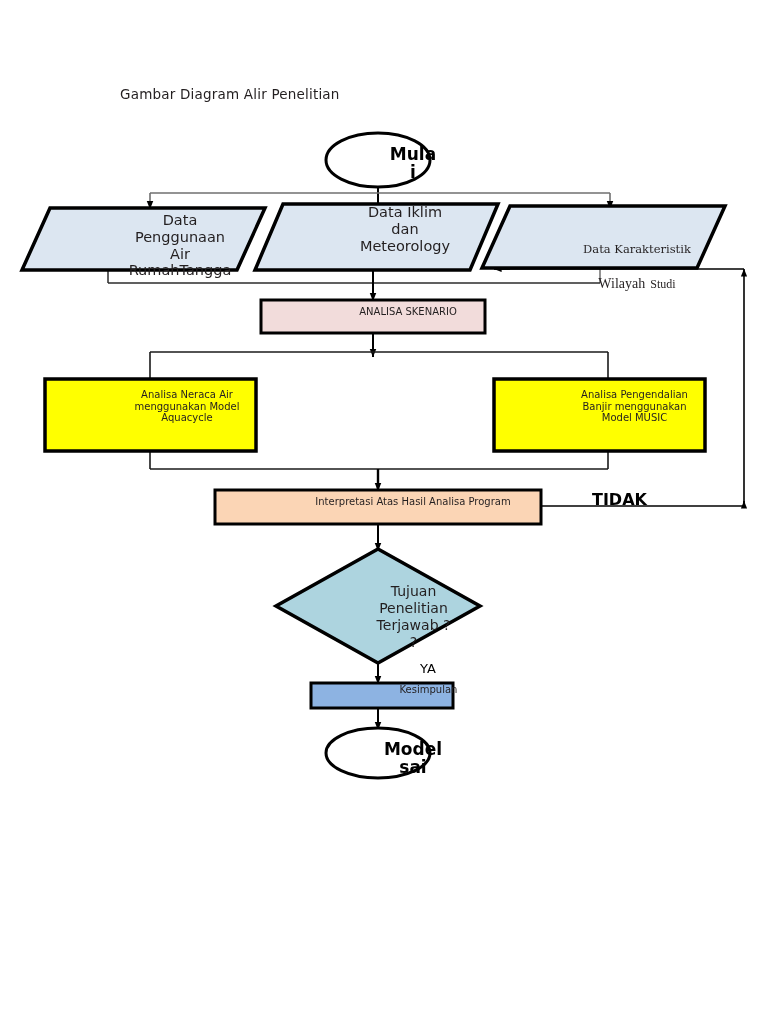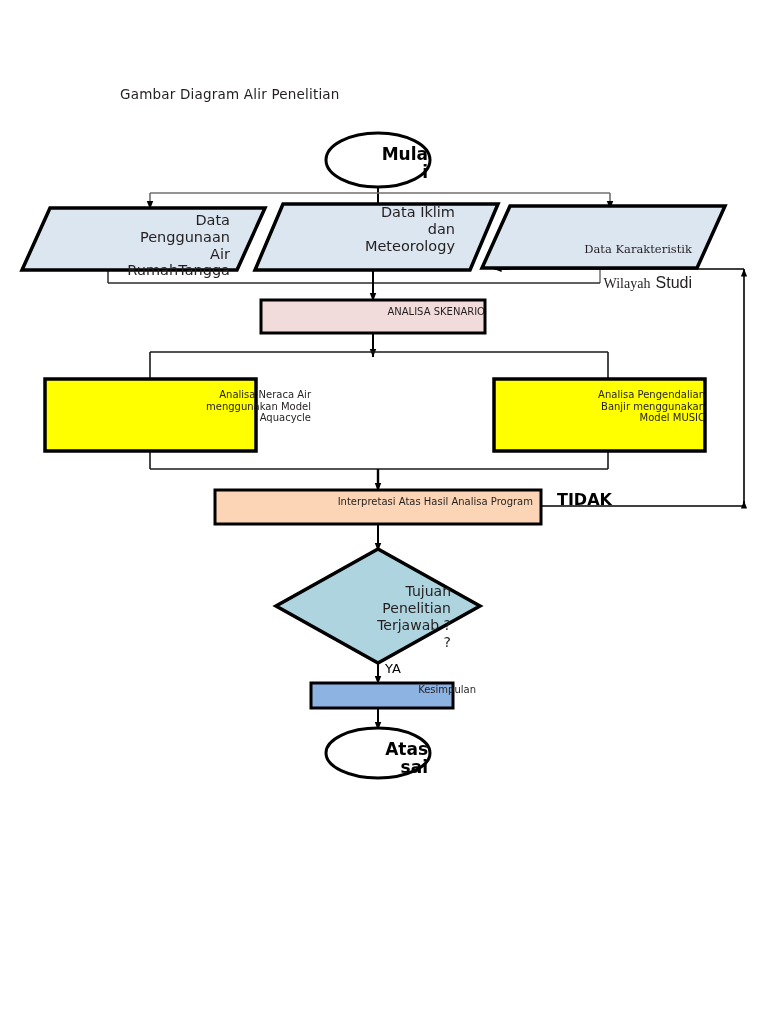--- a/index.html
+++ b/index.html
@@ -28,26 +28,27 @@
     font-family: "DejaVu Sans", sans-serif;
     font-size: 13.5px;
     color: #231f20;
     letter-spacing: 0.2px;
     white-space: nowrap;
     margin-left: 28px;
   }
   
   .node-text {
     position: absolute;
-    text-align: right;
+    text-align: center;
     font-family: "DejaVu Sans", sans-serif;
     color: #000000;
     line-height: 1.16;
     white-space: pre-line;
     pointer-events: none;
+    padding-left: 35px;
   }
   .t-terminal {
     font-size: 17px;
     font-weight: bold;
     line-height: 1.05;
   }
   .t-io {
     font-size: 14.5px;
     color: #231f20;
   }
@@ -56,22 +57,22 @@
     font-size: 11.5px;
     color: #231f20;
   }
   .t-sans-mid {
     font-family: Liberation Serif, serif;
     font-size: 14px;
     color: #231f20;
     margin-top: 28px;
   }
   .t-tiny-serif {
-    font-family: Liberation Sans, sans-serif;
-    font-size: 16px;
+    font-family: Liberation Serif, serif;
+    font-size: 12px;
     color: #231f20;
     margin-top: 24px;
   }
   .t-process {
     font-size: 10px;
     color: #231f20;
   }
   .t-decision {
     font-size: 14px;
     color: #231f20;
@@ -203,35 +204,35 @@
 
 <div class="node-text" style="left:512px; top:224px; width:180px;">
   <div class="t-serif">Data Karakteristik</div>
   <div style="white-space:nowrap;">
     <span class="t-sans-mid">Wilayah</span><span>&nbsp;</span><span class="t-tiny-serif">Studi</span>
   </div>
 </div>
 
 <div class="node-text t-process" style="left:261px; top:306px; width:224px;">ANALISA SKENARIO</div>
 
-<div class="node-text t-process" style="left:61px; top:389px; width:250px;">Analisa Neraca Air
+<div class="node-text t-process" style="left:27px; top:389px; width:250px;">Analisa Neraca Air
 menggunakan Model
 Aquacycle</div>
 
 <div class="node-text t-process" style="left:494px; top:389px; width:211px;">Analisa Pengendalian
 Banjir menggunakan
 Model MUSIC</div>
 
 <div class="node-text t-process" style="left:223px; top:496px; width:310px;">Interpretasi Atas Hasil Analisa Program</div>
 
 <div class="node-text t-decision" style="left:306px; top:583px; width:145px;">Tujuan
 Penelitian
 Terjawab ?
 ?</div>
 
 <div class="node-text t-process" style="left:311px; top:684px; width:165px;">Kesimpulan</div>
 
-<div class="node-text t-terminal" style="left:328px; top:741px; width:100px;">Atas
+<div class="node-text t-terminal" style="left:328px; top:741px; width:100px;">Model
 sai</div>
 
 <div class="node-text t-edge-label" style="left:557px; top:491px;">TIDAK</div>
 
 <div class="node-text t-edge-label-plain" style="left:385px; top:661px;">YA</div>
 
 </body></html>

